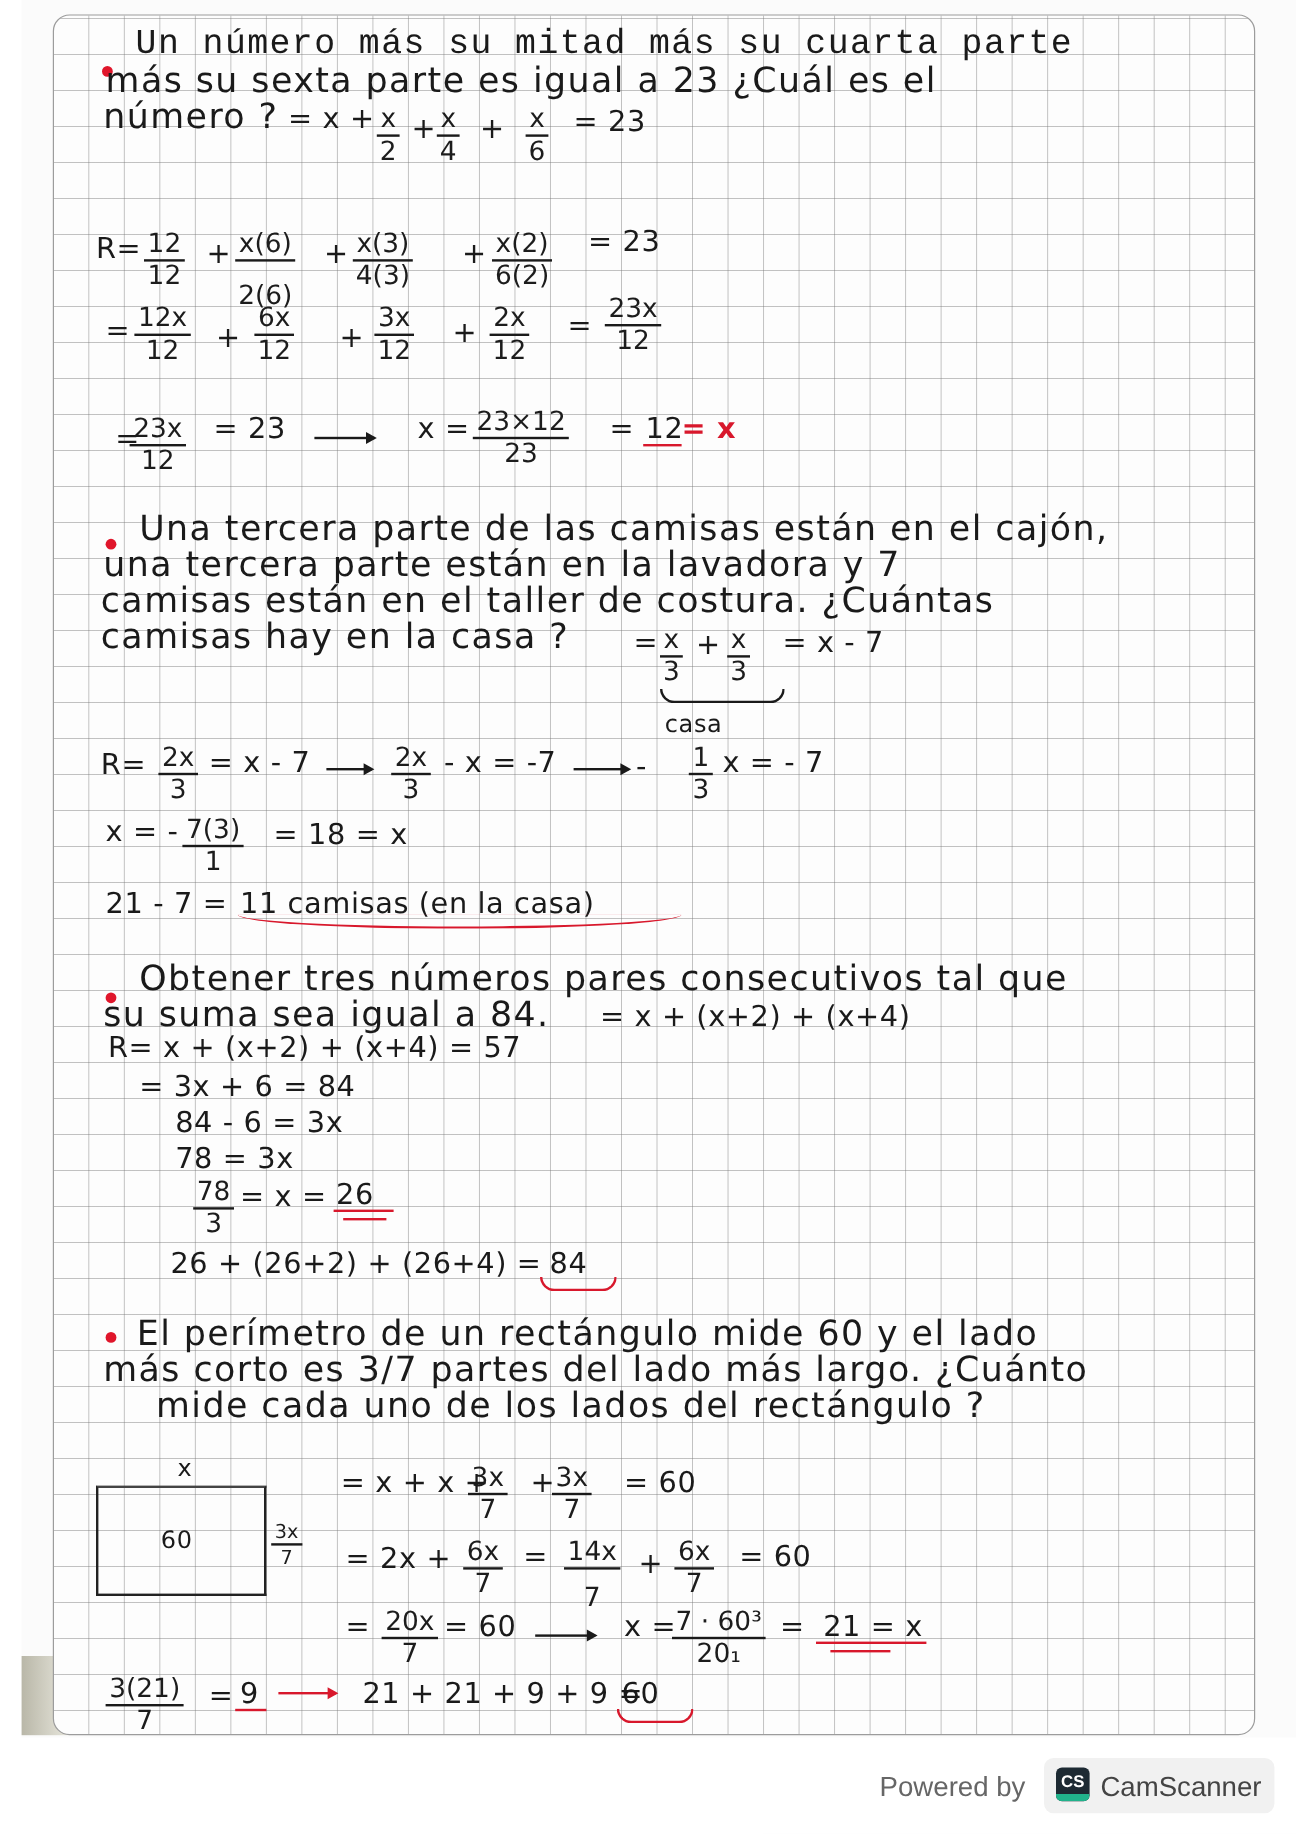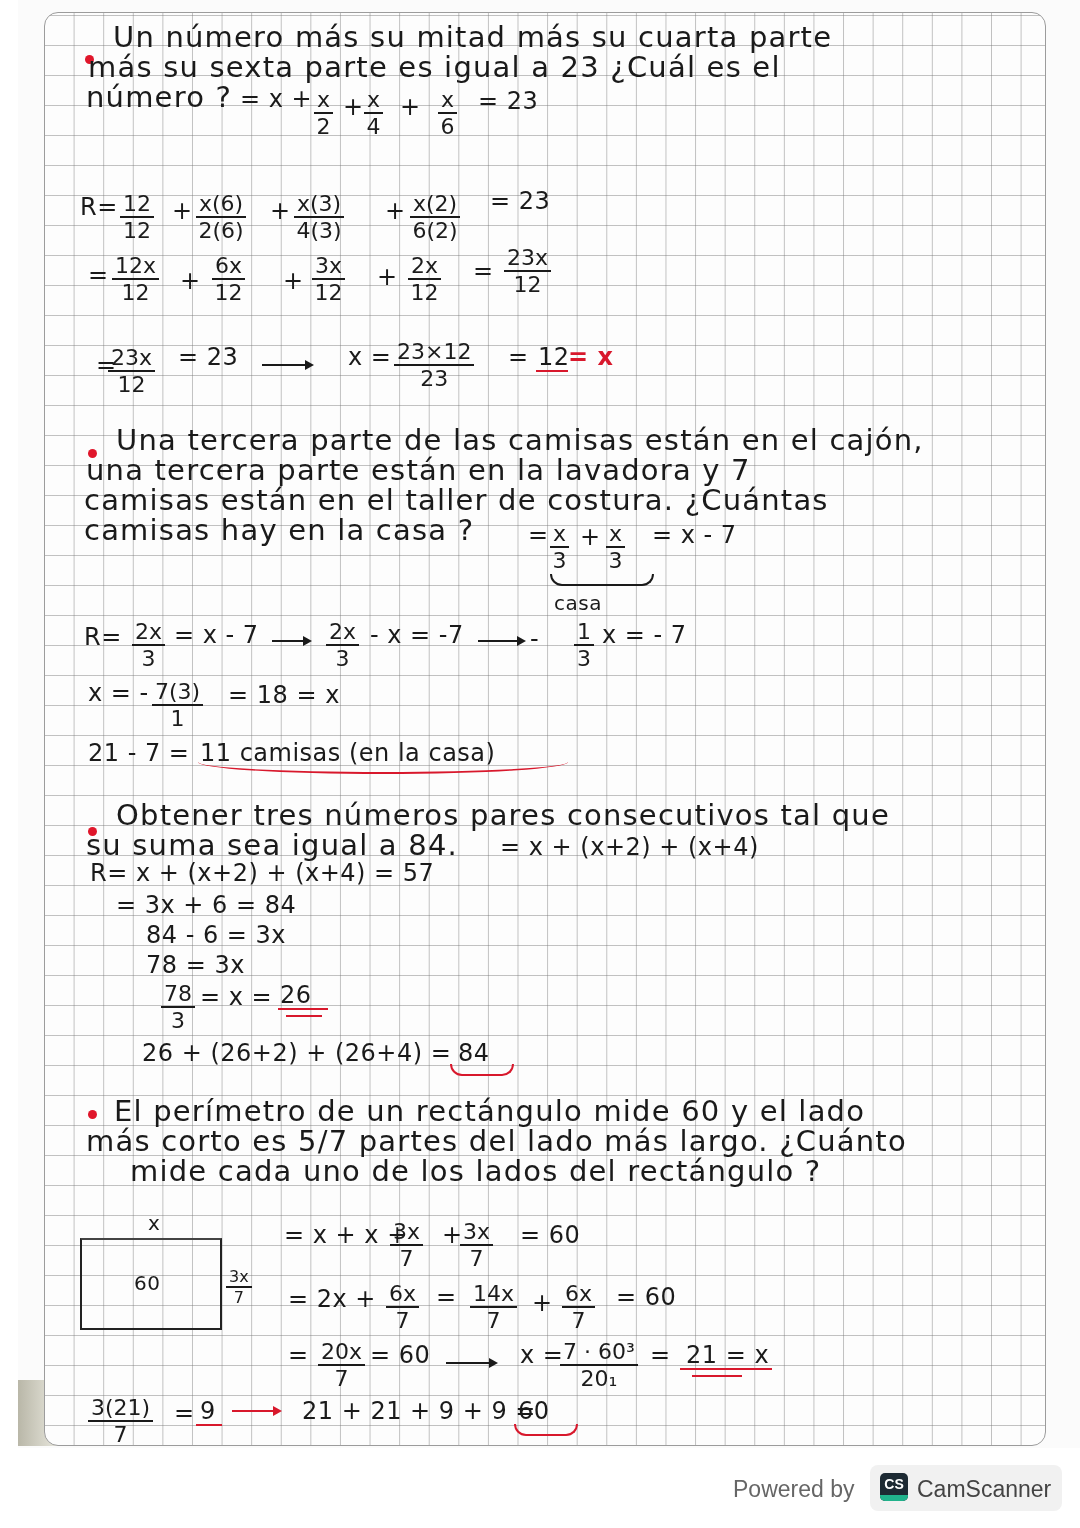--- a/index.html
+++ b/index.html
@@ -82,21 +82,21 @@
   </style>
 </head>
 <body>
 
 <div class="page"></div>
 <div class="edge-shadow"></div>
 <div class="grid"></div>
 
 <section>
   <span class="bullet" style="left:85px;top:55px;"></span>
-  <div class="hw q" style="left:113px;top:22px;">Un número más su mitad más su cuarta parte</div>
+  <div class="hw q" style="left:113px;top:22px;font-family:Liberation Mono, monospace;">Un número más su mitad más su cuarta parte</div>
   <div class="hw q" style="left:88px;top:52px;">más su sexta parte es igual a 23 ¿Cuál es el</div>
   <div class="hw q" style="left:86px;top:82px;">número ?</div>
   <div class="hw m" style="left:240px;top:86px;">= x +</div>
   <div class="frac" style="left:314px;top:88px;">
       <span class="num">x</span>
       <span class="den">2</span>
     </div>
   <div class="hw m" style="left:343px;top:94px;">+</div>
   <div class="frac" style="left:364px;top:88px;">
       <span class="num">x</span>
@@ -108,21 +108,21 @@
       <span class="den">6</span>
     </div>
   <div class="hw m" style="left:478px;top:88px;">= 23</div>
 
   <div class="hw m" style="left:80px;top:194px;">R=</div>
   <div class="frac" style="left:120px;top:192px;">
       <span class="num">12</span>
       <span class="den">12</span>
     </div>
   <div class="hw m" style="left:172px;top:198px;">+</div>
-  <div class="frac" style="left:196px;top:192px;">
+  <div class="frac" style="left:196px;top:192px;gap:16px;">
       <span class="num">x(6)</span>
       <span class="den">2(6)</span>
     </div>
   <div class="hw m" style="left:270px;top:198px;">+</div>
   <div class="frac" style="left:294px;top:192px;">
       <span class="num">x(3)</span>
       <span class="den">4(3)</span>
     </div>
   <div class="hw m" style="left:385px;top:198px;">+</div>
   <div class="frac" style="left:410px;top:192px;">
@@ -246,21 +246,21 @@
   <div class="uline" style="left:278px;top:1008px;width:50px;"></div>
   <div class="uline" style="left:286px;top:1015px;width:36px;"></div>
   <div class="hw m" style="left:142px;top:1040px;text-align:right;">26 + (26+2) + (26+4) =</div>
   <div class="hw m" style="left:458px;top:1040px;">84</div>
   <div class="brace-red" style="left:450px;top:1064px;width:60px;"></div>
 </section>
 
 <section>
   <span class="bullet" style="left:88px;top:1110px;"></span>
   <div class="hw q" style="left:114px;top:1096px;">El perímetro de un rectángulo mide 60 y el lado</div>
-  <div class="hw q" style="left:86px;top:1126px;">más corto es 5/7 partes del lado más largo. ¿Cuánto</div>
+  <div class="hw q" style="left:86px;top:1126px;">más corto es 3/7 partes del lado más largo. ¿Cuánto</div>
   <div class="hw q" style="left:86px;top:1156px;margin-left:44px;">mide cada uno de los lados del rectángulo ?</div>
 
   <div class="hw s" style="left:148px;top:1212px;">x</div>
   <div class="rect" style="left:80px;top:1238px;width:138px;height:88px;"></div>
   <div class="hw s" style="left:134px;top:1272px;">60</div>
   <div class="frac" style="left:226px;top:1268px;font-size:16px;line-height:18px;">
       <span class="num">3x</span>
       <span class="den">7</span>
     </div>
 
@@ -275,21 +275,21 @@
       <span class="den">7</span>
     </div>
   <div class="hw m" style="left:520px;top:1222px;">= 60</div>
 
   <div class="hw m" style="left:288px;top:1286px;">= 2x +</div>
   <div class="frac" style="left:386px;top:1282px;">
       <span class="num">6x</span>
       <span class="den">7</span>
     </div>
   <div class="hw m" style="left:436px;top:1284px;">=</div>
-  <div class="frac" style="left:470px;top:1282px;">
+  <div class="frac" style="left:470px;top:1282px;gap:11px;">
       <span class="num">14x</span>
       <span class="den">7</span>
     </div>
   <div class="hw m" style="left:532px;top:1290px;">+</div>
   <div class="frac" style="left:562px;top:1282px;">
       <span class="num">6x</span>
       <span class="den">7</span>
     </div>
   <div class="hw m" style="left:616px;top:1284px;">= 60</div>
 

